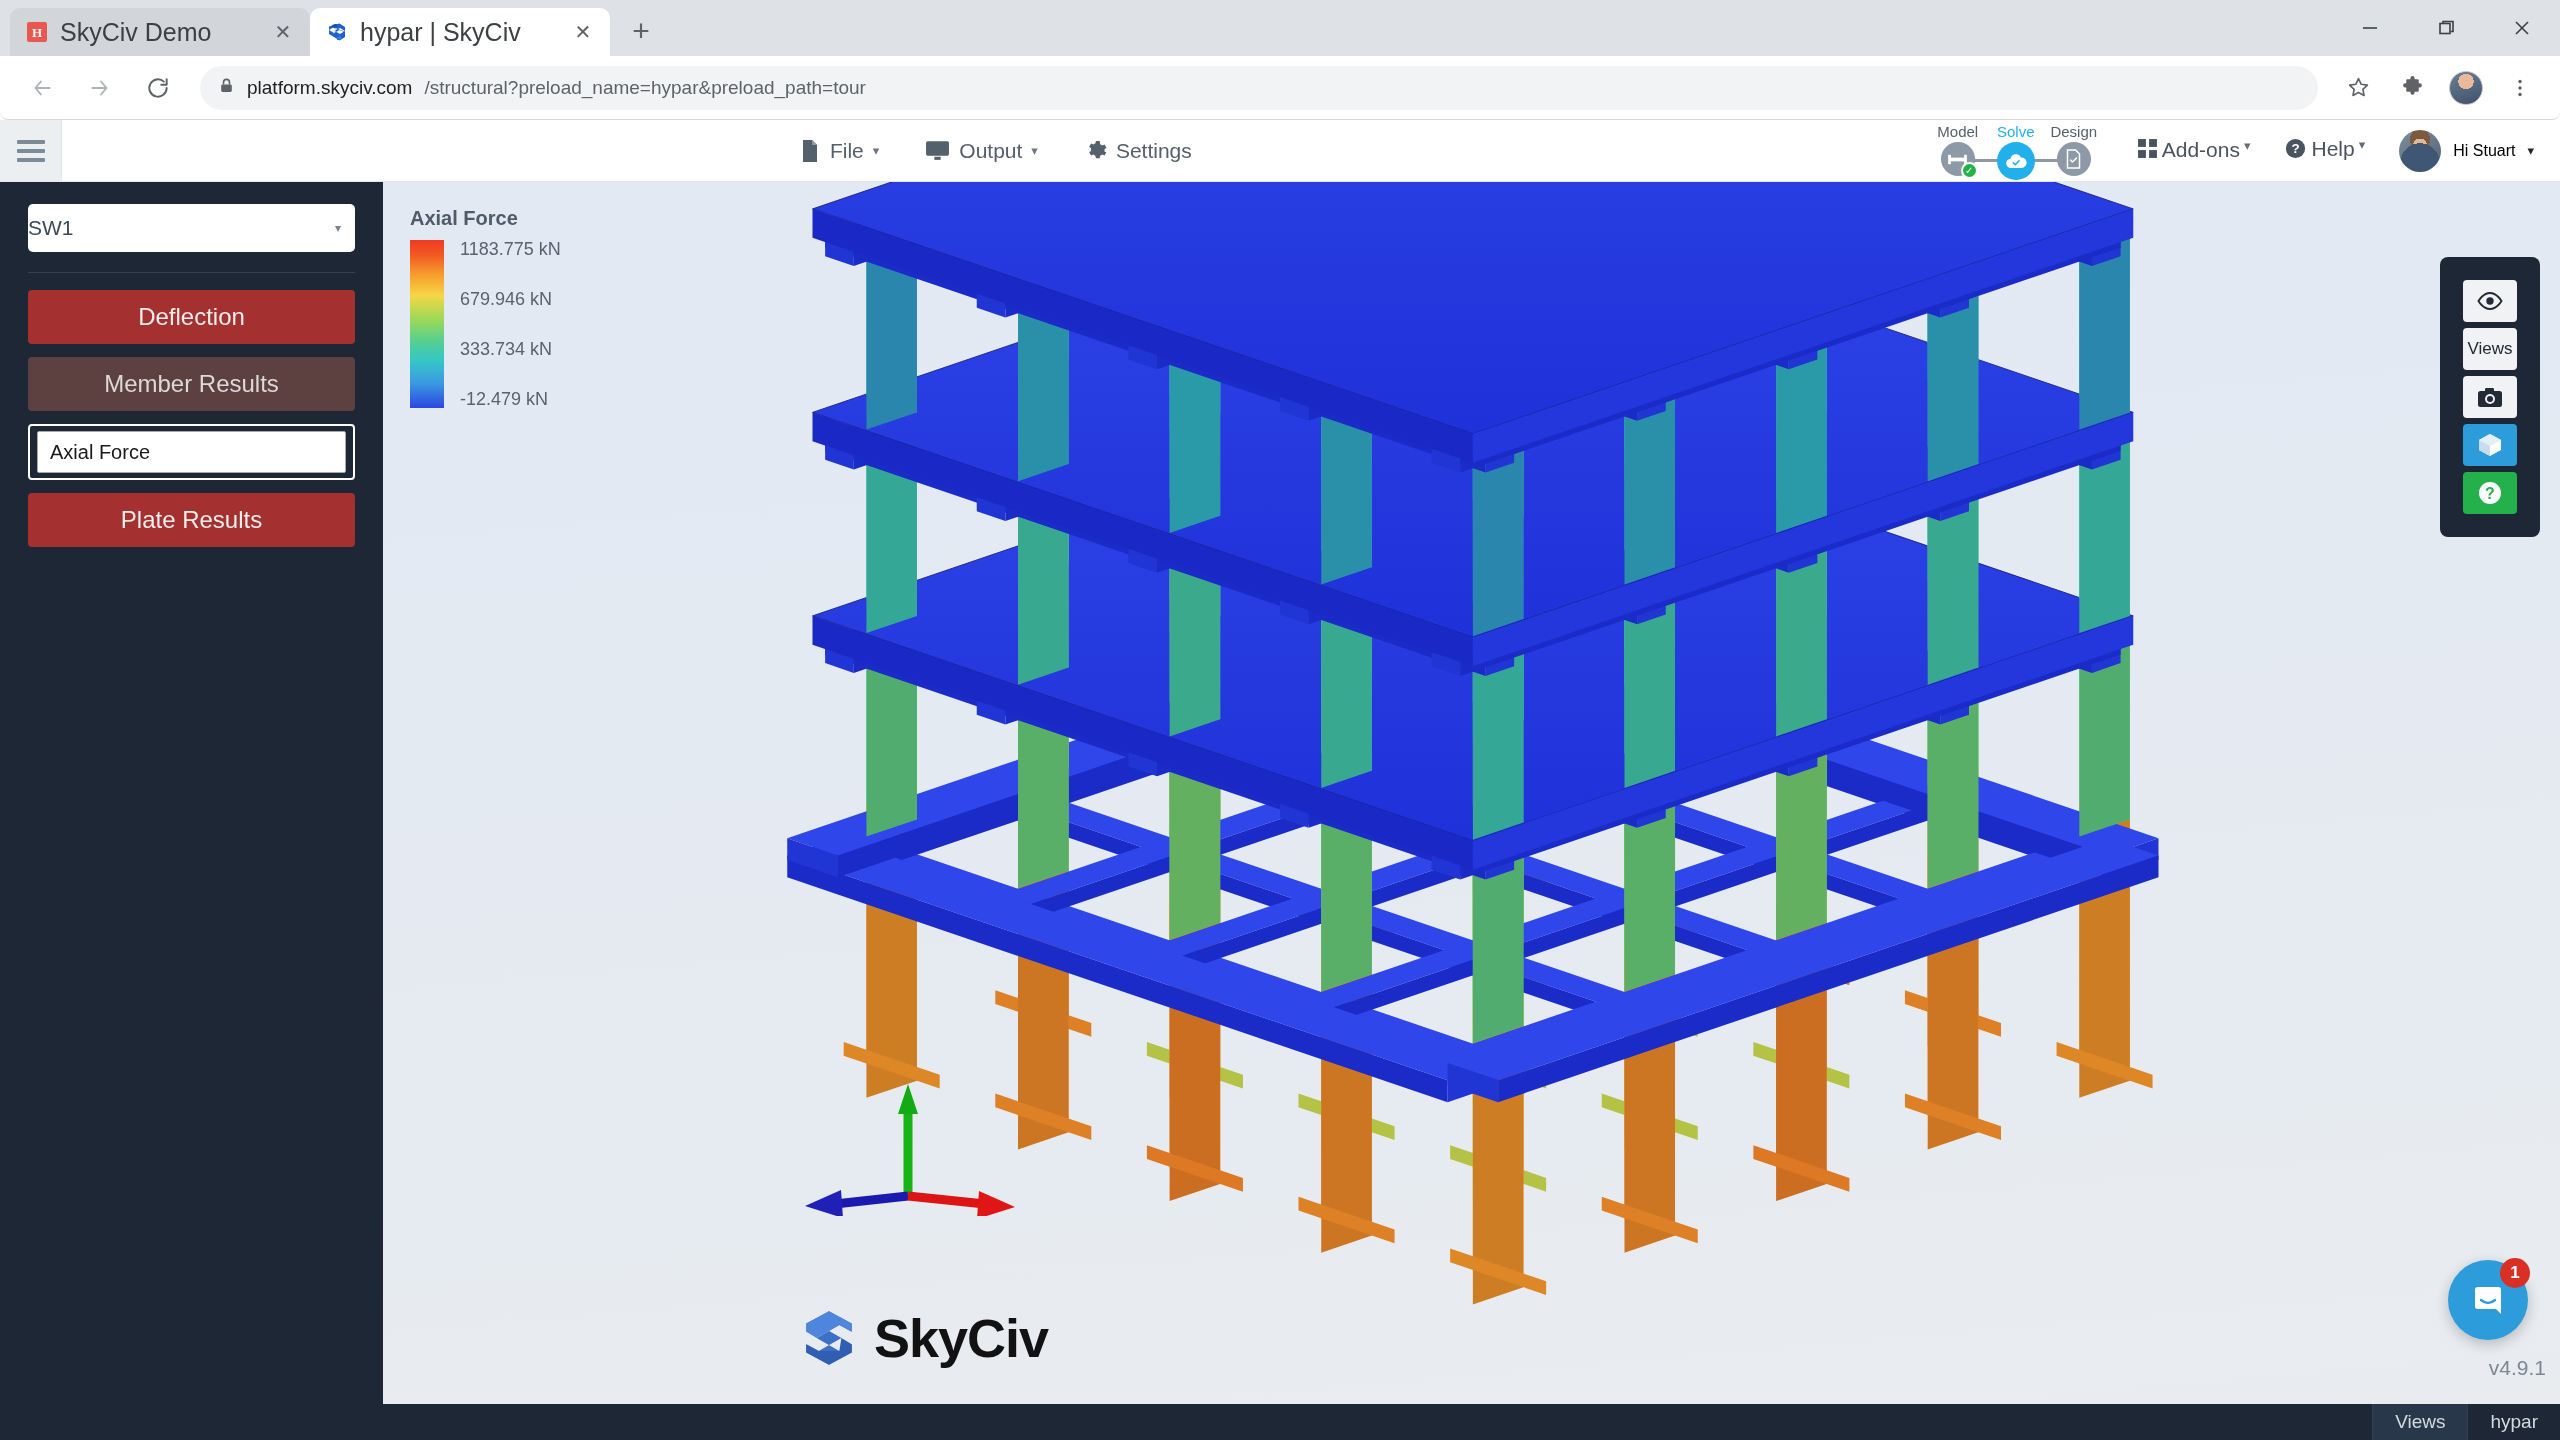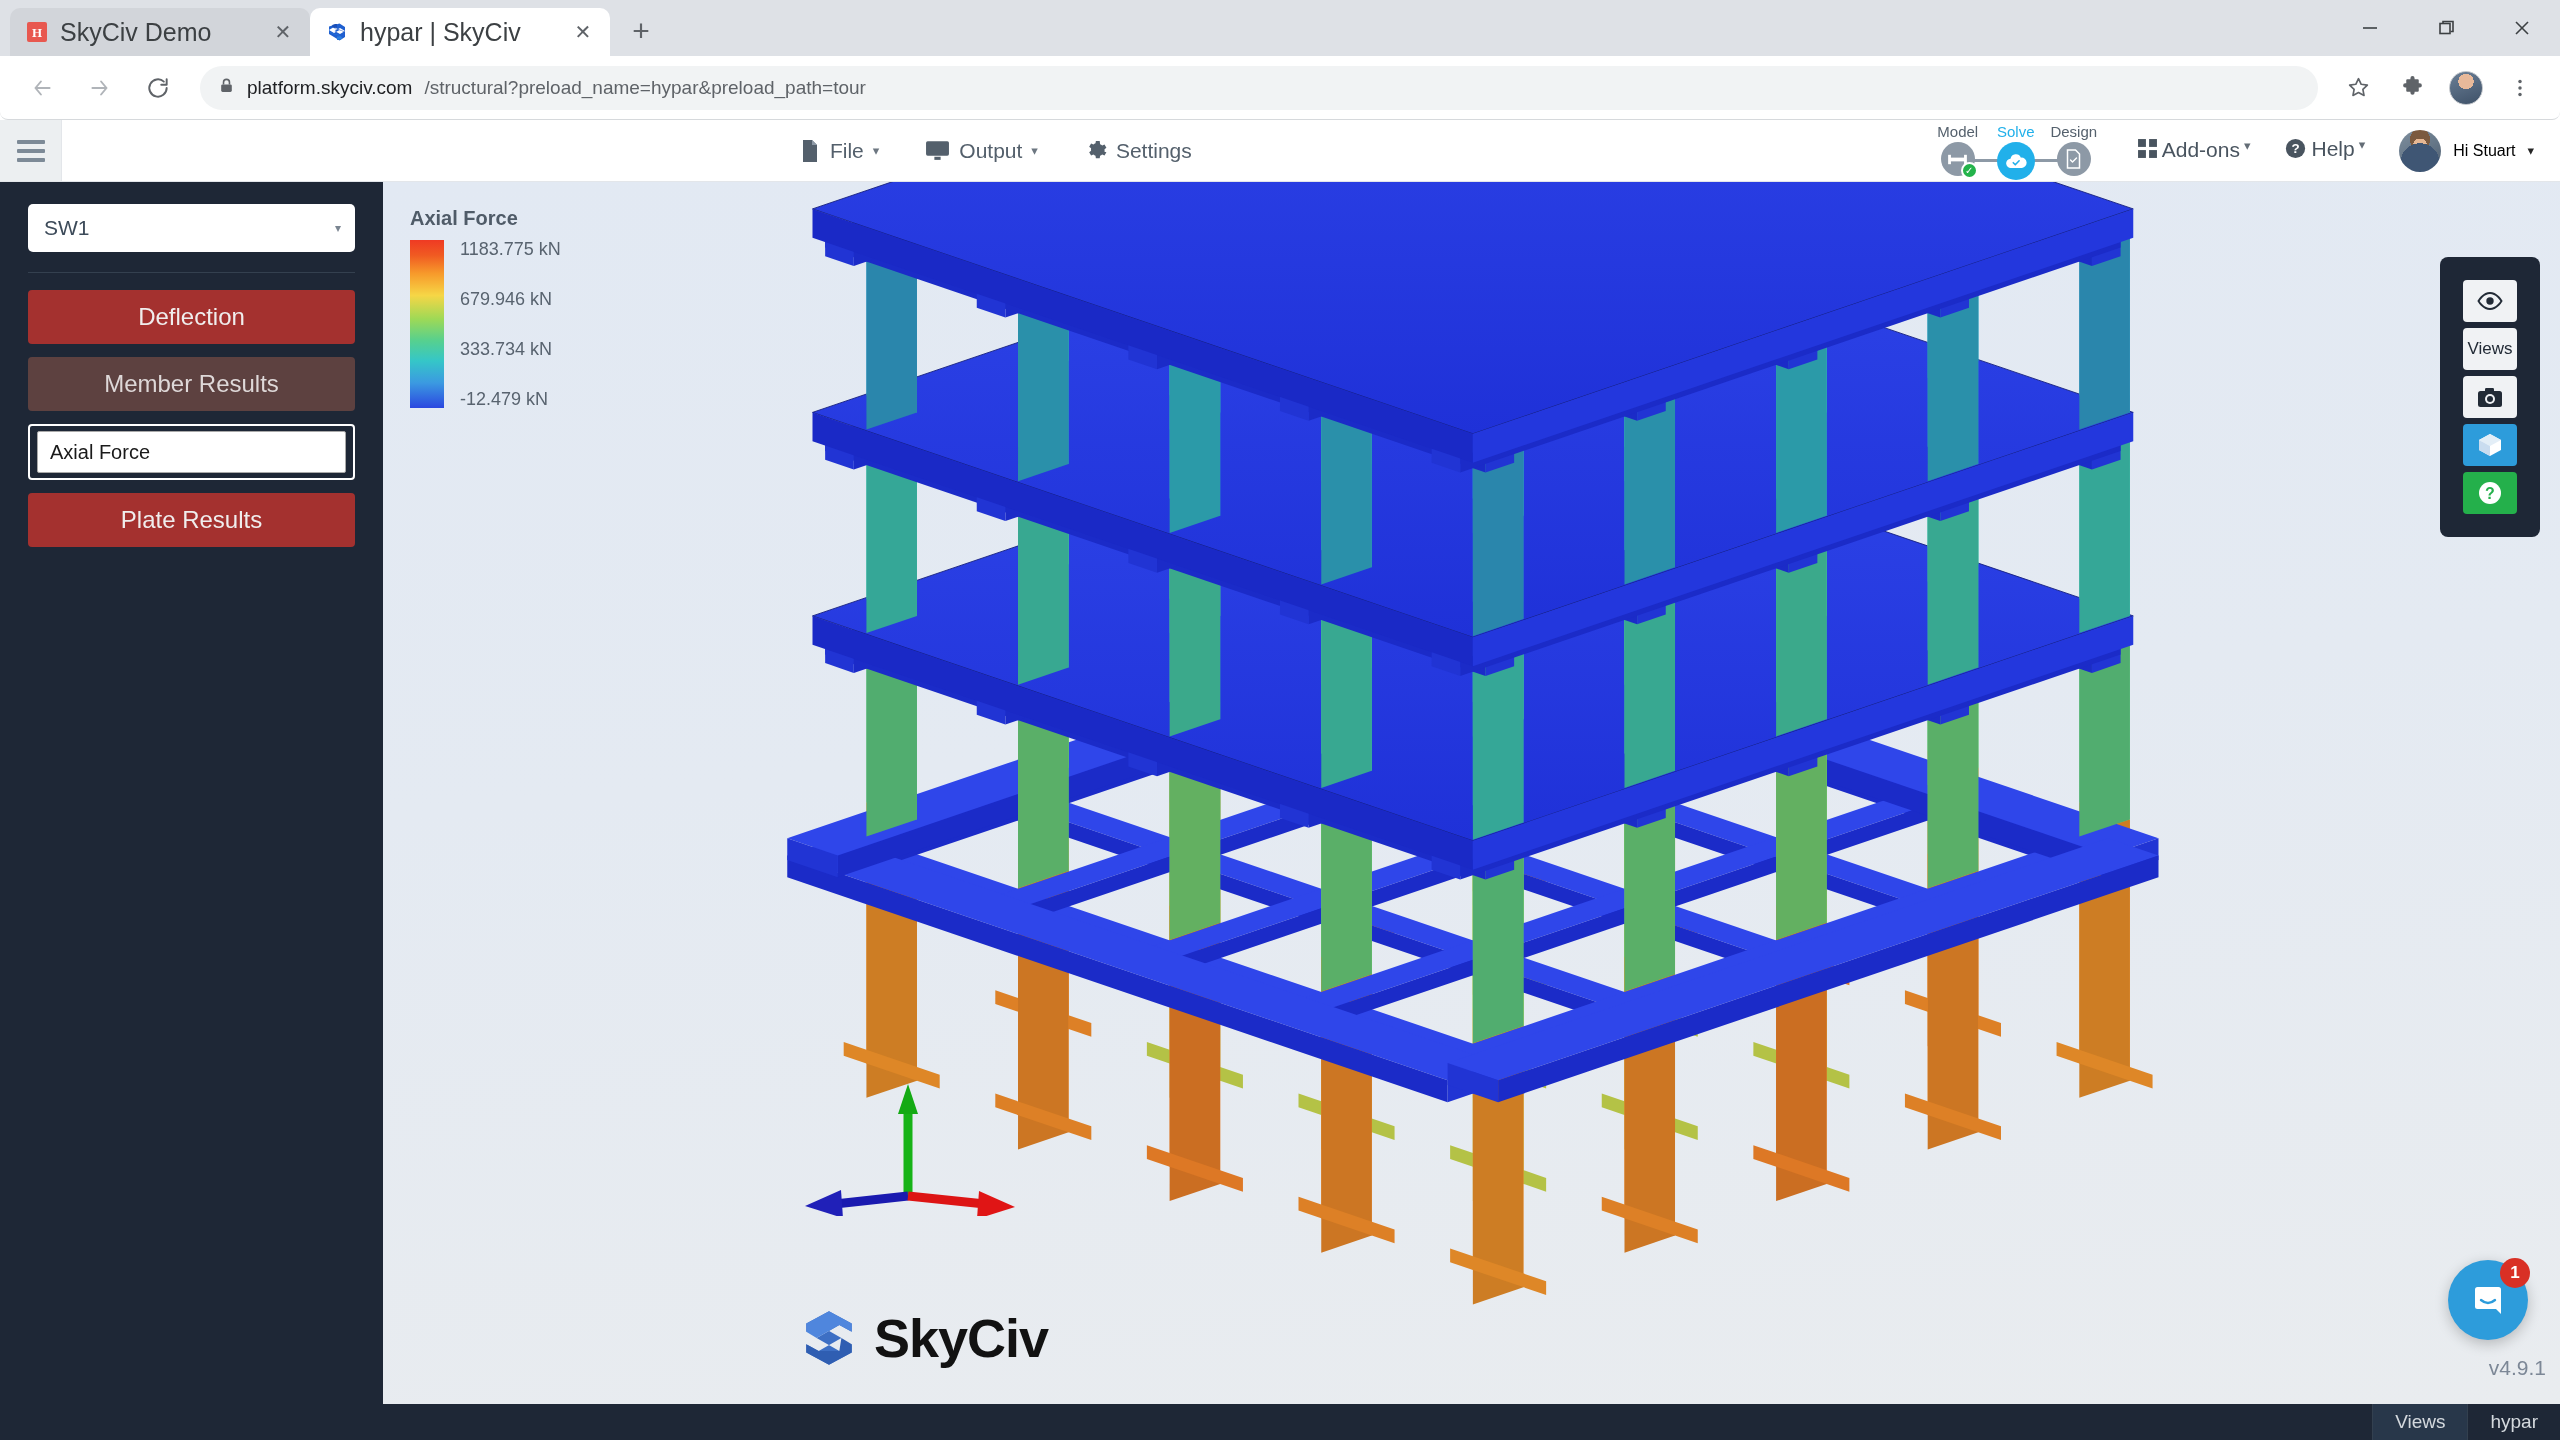--- a/index.html
+++ b/index.html
@@ -110,21 +110,21 @@
   
   .workspace { flex: 1; display:flex; min-height: 0; position: relative; }
 
   .sidebar {
     width: 383px; background: #1e2736; flex:0 0 383px; padding: 22px 28px;
     display:flex; flex-direction:column; gap: 0;
   }
   .sel-wrap { position: relative; }
   .sel-loadcase {
     width: 100%; height: 48px; background:#fff; border-radius: 5px; border:none;
-    padding: 0 16px; font-size: 21px; color:#3c4a59; font-family:inherit;
+    padding: 0 0; font-size: 21px; color:#3c4a59; font-family:inherit;
     display:flex; align-items:center;
   }
   .sel-arrow {
     position:absolute; right: 14px; top: 0; height: 48px; display:flex;align-items:center;
     color:#7a8591; font-size: 12px; pointer-events:none;
   }
   .divider { height:1px; background:#34404f; margin: 20px 0 17px; }
 
   .btn-red {
     width:100%; height: 54px; background:#a4312f; color:#f0eded;

